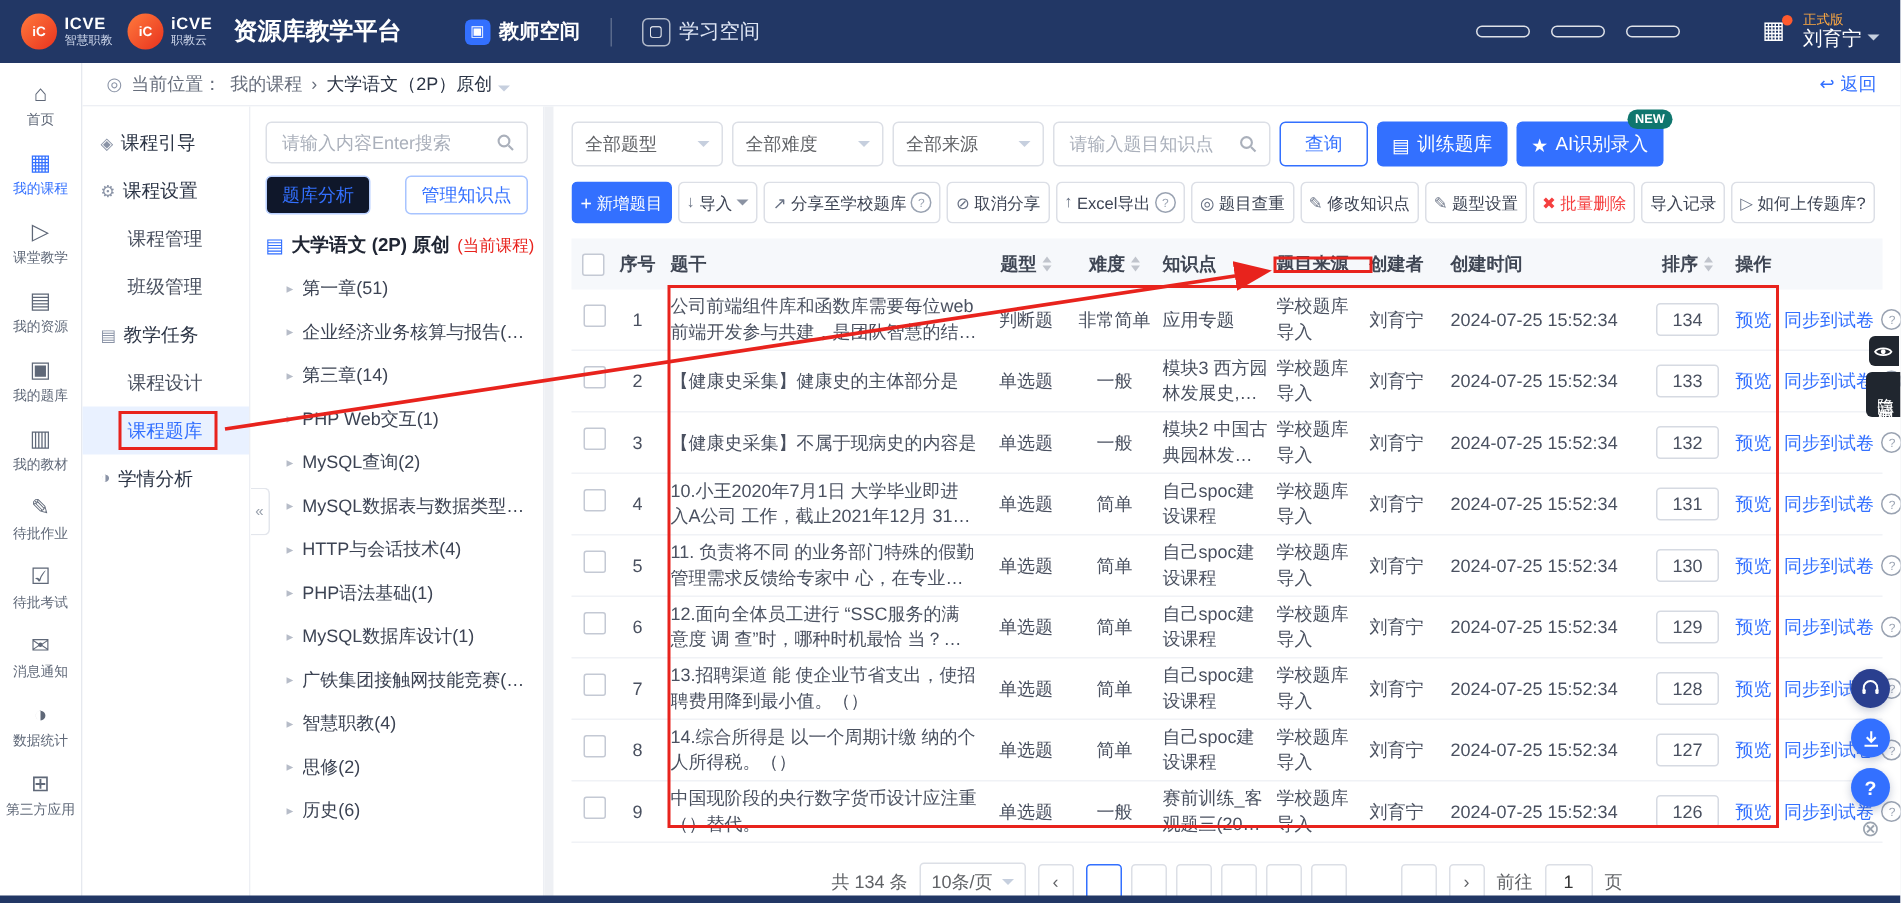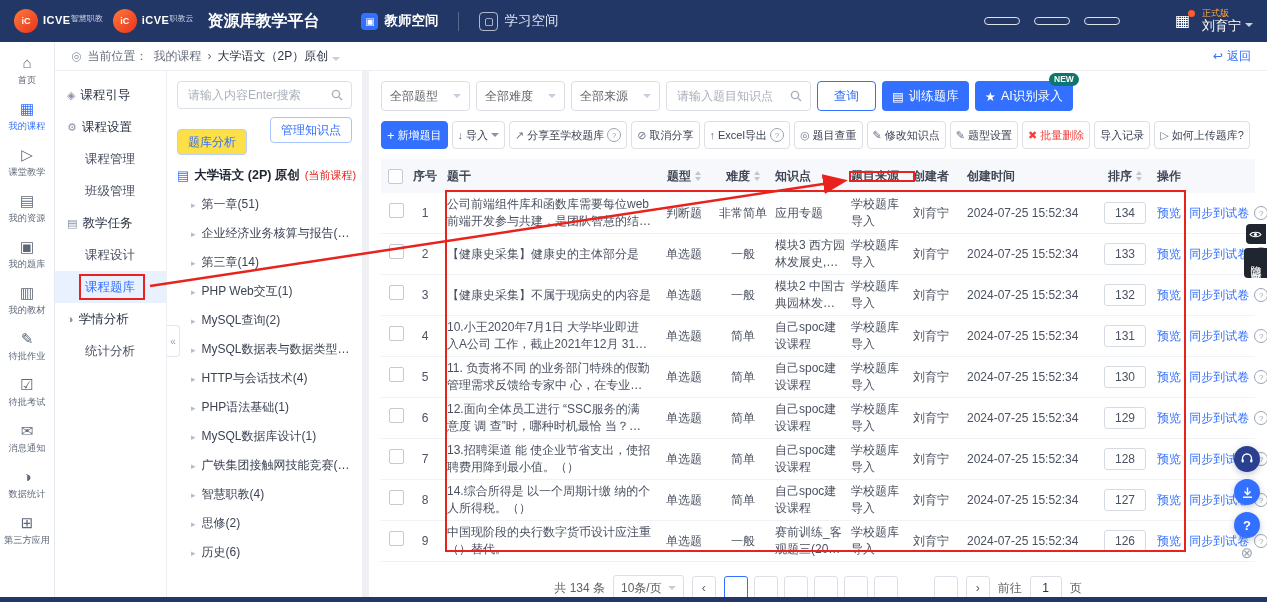--- a/index.html
+++ b/index.html
@@ -3,21 +3,21 @@
 <meta charset="utf-8">
 <style>
   html,body{margin:0;padding:0;}
   body{width:1267px;height:602px;overflow:hidden;font-family:"Liberation Sans","DejaVu Sans",sans-serif;background:#eef0f4;color:#333;font-size:12px;}
   .page{position:relative;width:1267px;height:602px;overflow:hidden;}
 
   
   .topbar{height:42px;background:#223765;display:flex;align-items:center;padding:0 14px;color:#fff;box-sizing:border-box;}
   .logo{display:flex;align-items:center;gap:5px;margin-right:10px;cursor:pointer;}
   .logo-mark{width:24px;height:24px;border-radius:50%;background:linear-gradient(135deg,#ff7a3c,#e8321e);color:#fff;font-size:9px;font-weight:bold;display:flex;align-items:center;justify-content:center;}
-  .logo-txt{display:flex;flex-direction:row;line-height:1.05;}
+  .logo-txt{display:flex;flex-direction:column;line-height:1.05;}
   .logo-txt b{font-size:11px;letter-spacing:.5px;}
   .logo-txt em{font-style:normal;font-size:8px;color:#cdd6ea;}
   .platform-title{font-size:16px;font-weight:bold;margin-left:4px;white-space:nowrap;}
   .space-nav{display:flex;align-items:center;margin-left:42px;}
   .nav-item{display:flex;align-items:center;gap:6px;font-size:13.5px;color:#dfe6f5;cursor:pointer;white-space:nowrap;}
   .nav-item.active{color:#fff;font-weight:bold;}
   .nav-item + .nav-item{margin-left:20px;padding-left:20px;border-left:1px solid rgba(255,255,255,.25);}
   .nav-icon{width:17px;height:17px;border-radius:4px;background:#3370ff;color:#fff;font-size:10px;display:inline-flex;align-items:center;justify-content:center;}
   .nav-item:not(.active) .nav-icon{background:transparent;border:1px solid rgba(255,255,255,.65);}
   .pills{display:flex;gap:14px;margin-left:auto;margin-right:55px;}
@@ -54,34 +54,34 @@
   .ann-side{position:absolute;left:24px;top:3px;width:66px;height:26px;border:2px solid #e8231d;box-sizing:border-box;z-index:45;pointer-events:none;}
   .collapse-tab{position:absolute;left:167px;top:325px;width:12px;height:30px;background:#fff;border:1px solid #e3e6ec;border-left:none;border-radius:0 4px 4px 0;display:flex;align-items:center;justify-content:center;color:#98a0ac;font-size:10px;z-index:10;cursor:pointer;}
 
   
   .tree-panel{width:196px;background:#fff;border-right:1px solid #edeff4;padding:10px;box-sizing:border-box;flex:none;}
   .s-box{height:28px;border:1px solid #dcdfe6;border-radius:4px;display:flex;align-items:center;padding:0 8px;gap:6px;background:#fff;box-sizing:border-box;}
   .s-box input{border:none;outline:none;flex:1;min-width:0;font-size:12px;color:#333;background:transparent;}
   .s-box input::placeholder{color:#aab0bb;}
   .tree-btns{display:flex;justify-content:space-between;margin-top:8px;}
   .tree-btn{height:26px;border-radius:4px;font-size:12px;padding:0 10px;cursor:pointer;display:inline-flex;align-items:center;}
-  .tree-btn.analysis{background:#fde047;border:1px solid #b9d0ff;color:#3370ff;margin-top:12px;}
+  .tree-btn.analysis{background:#0f172a;border:1px solid #b9d0ff;color:#3370ff;}
   .tree-btn.manage{background:#fff;border:1px solid #a8c4ff;color:#3370ff;}
   .tree-root{display:flex;align-items:center;gap:5px;margin:12px 0 6px;cursor:pointer;}
   .tree-root .book{color:#3370ff;font-size:13px;}
   .tree-root .rl{font-size:12.5px;font-weight:bold;color:#1f2533;white-space:nowrap;}
   .tree-root .tag{font-size:11px;color:#e8231d;white-space:nowrap;}
   .tree-node{height:29px;display:flex;align-items:center;gap:6px;padding-left:14px;cursor:pointer;overflow:hidden;}
   .tree-node .tcaret{color:#b6bcc8;font-size:9px;flex:none;}
   .tree-node .nl{font-size:12px;color:#3c4353;white-space:nowrap;overflow:hidden;text-overflow:ellipsis;}
 
   
   .main{flex:1;min-width:0;background:#fff;margin-left:6px;padding:10px 12px 0;box-sizing:border-box;display:flex;flex-direction:column;}
   .filter-row{display:flex;align-items:center;gap:6px;flex:none;}
-  .select{width:89px;height:30px;border:1px solid #dcdfe6;border-radius:4px;background:#fff;display:flex;align-items:center;justify-content:space-between;padding:0 8px;color:#606266;box-sizing:border-box;cursor:pointer;flex:none;}
+  .select{width:101px;height:30px;border:1px solid #dcdfe6;border-radius:4px;background:#fff;display:flex;align-items:center;justify-content:space-between;padding:0 8px;color:#606266;box-sizing:border-box;cursor:pointer;flex:none;}
   .f-input{width:145px;height:30px;border:1px solid #dcdfe6;border-radius:4px;background:#fff;display:flex;align-items:center;gap:4px;padding:0 8px;box-sizing:border-box;flex:none;}
   .f-input input{border:none;outline:none;flex:1;min-width:0;font-size:12px;background:transparent;color:#333;}
   .f-input input::placeholder{color:#aab0bb;}
   .btn-query{height:30px;padding:0 16px;border:1px solid #3370ff;color:#3370ff;background:#fff;border-radius:4px;font-size:12.5px;cursor:pointer;flex:none;}
   .btn-solid{height:30px;background:#3370ff;border:none;color:#fff;border-radius:4px;padding:0 10px;font-size:12.5px;display:inline-flex;align-items:center;gap:5px;cursor:pointer;flex:none;}
   .btn-ai{position:relative;}
   .new-badge{position:absolute;top:-8px;right:-6px;background:#0f766e;color:#fff;font-size:8.5px;font-weight:bold;padding:1px 5px;border-radius:8px;line-height:1.3;}
 
   .toolbar-row{display:flex;align-items:center;gap:4px;margin-top:10px;flex:none;flex-wrap:nowrap;overflow:hidden;}
   .tbtn{height:28px;display:inline-flex;align-items:center;gap:3px;padding:0 5px;border:1px solid #dcdfe6;border-radius:4px;background:#fff;color:#3c4353;font-size:11px;white-space:nowrap;cursor:pointer;flex:none;}
@@ -279,24 +279,20 @@
     <span>课程设计</span>
   </div>
             <div class="side-item item active">
 
     <span>课程题库</span>
   <div class="ann-side"></div>
             </div>
             <div class="side-item section">
     <span class="s-glyph">◑</span>
     <span>学情分析</span>
-  </div>
-            <div class="side-item item">
-
-    <span>统计分析</span>
   </div>
           </aside>
         <div class="collapse-tab">
             <span>«</span>
           </div>
 
         <aside class="tree-panel">
           <div class="s-box">
             <input placeholder="请输入内容Enter搜索" style="">
             <svg width="12" height="12">

